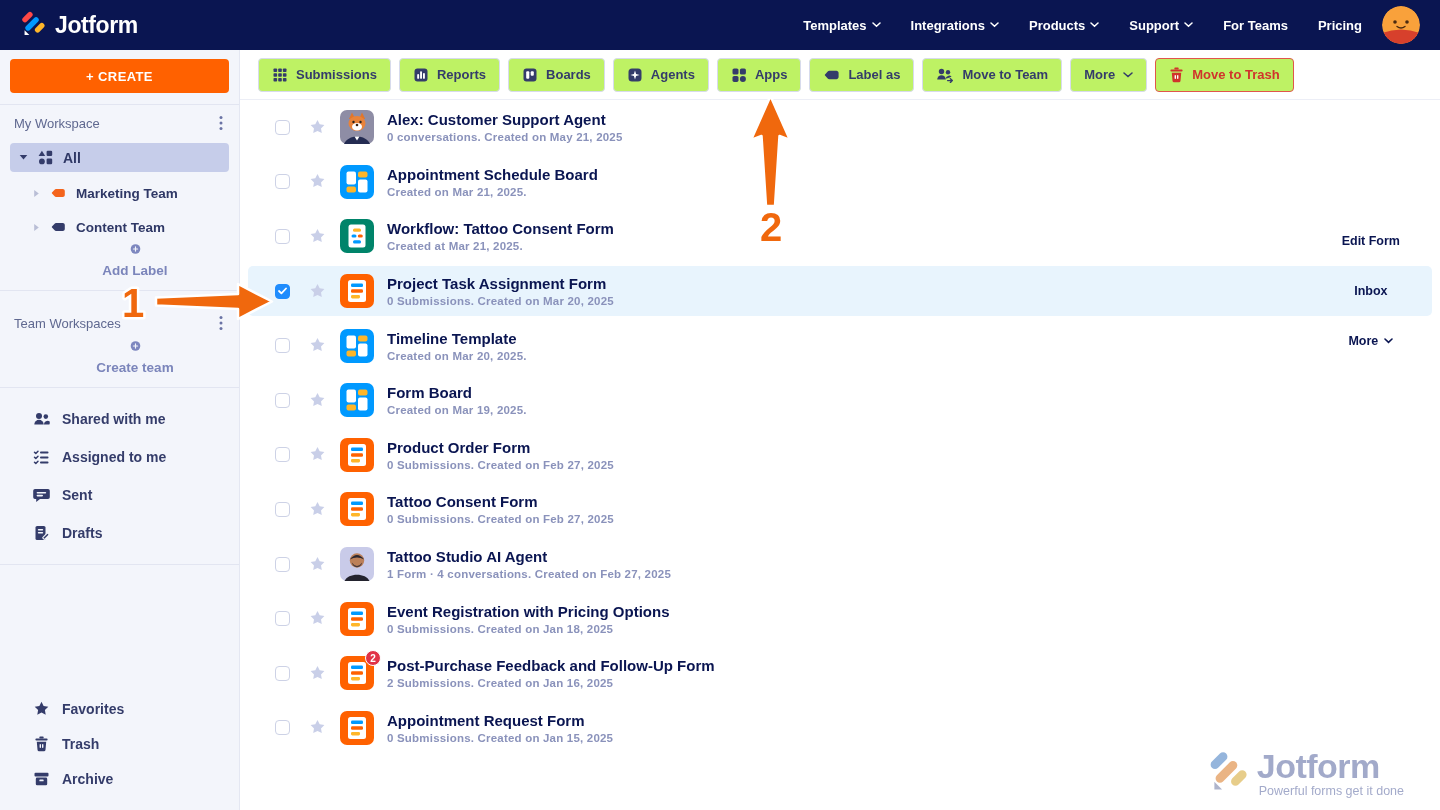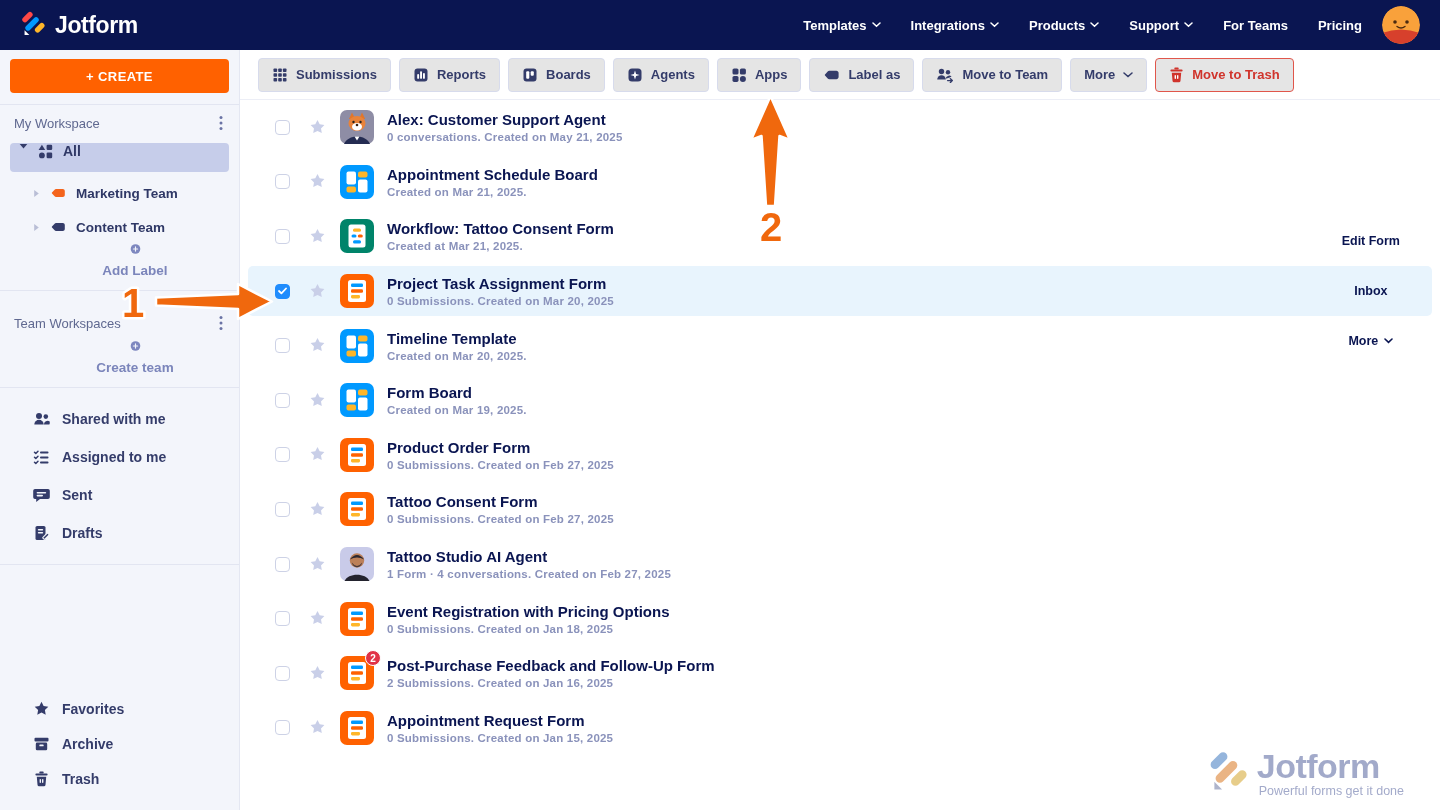--- a/index.html
+++ b/index.html
@@ -16,38 +16,38 @@
   .avatar { width:38px; height:38px; border-radius:50%; overflow:hidden; margin-left:20px; cursor:pointer; flex:none; }
 
   
   .sidebar { position:absolute; top:50px; left:0; width:240px; height:760px; background:#f3f5fb;
              border-right:1px solid #e4e7f2; display:flex; flex-direction:column; z-index:5; }
   .create-btn { margin:9px 10px 11px; height:34px; background:#ff6100; color:#fff; border:none; border-radius:4px;
                 font-family:inherit; font-size:13px; font-weight:bold; letter-spacing:.4px; cursor:pointer; }
   .sb-divider { height:1px; background:#e2e5f1; flex:none; }
   .sb-header { display:flex; align-items:center; justify-content:space-between; height:36px; padding:0 16px 0 14px;
                color:#5f6890; font-size:13px; }
-  .ws-all { margin:2px 10px 4px; height:29px; background:#c6cdea; border-radius:4px; display:flex; align-items:flex-start;
+  .ws-all { margin:2px 10px 4px; height:29px; background:#c6cdea; border-radius:4px; display:flex; align-items:center;
             padding:0 9px; gap:9px; font-size:14px; font-weight:600; color:#2f3866; cursor:pointer; }
   .ws-sub { height:34px; display:flex; align-items:center; padding-left:33px; gap:10px; font-size:13.5px;
             font-weight:600; color:#2f3866; cursor:pointer; }
   .sb-muted { height:34px; display:flex; align-items:center; padding-left:31px; gap:9px; color:#7b85bb;
               font-size:13.5px; font-weight:600; cursor:pointer;flex-direction:column; }
   .mb12 { margin-bottom:12px; } .mt14 { margin-top:14px; }
   .sb-links { padding:12px 0; }
   .sb-link { height:38px; display:flex; align-items:center; padding-left:33px; gap:12px; font-size:14px;
              font-weight:600; color:#343c6a; cursor:pointer; }
   .sb-bottom { padding-bottom:14px; }
   .sb-bottom .sb-link { height:35px; }
   .spacer { flex:1; }
 
   
   .main { position:absolute; left:240px; top:50px; width:1200px; height:760px; background:#fff; }
   .toolbar { height:50px; display:flex; align-items:center; gap:8px; padding:0 18px; border-bottom:1px solid #eceef6; }
-  .tb-btn { height:34px; display:inline-flex; align-items:center; gap:8px; padding:0 13px; background:#e5e5e5;
+  .tb-btn { height:34px; display:inline-flex; align-items:center; gap:8px; padding:0 13px; background:#bef264;
             border:1px solid #d7dbec; border-radius:4px; font-family:inherit; font-size:13px; font-weight:600;
             color:#343c6a; cursor:pointer; white-space:nowrap; }
   .tb-btn.danger { border-color:#e0564b; color:#d0342c; }
 
   
   .list { position:relative; }
   .row { height:54.6px; position:relative; display:flex; align-items:center; padding-left:35px; cursor:pointer; }
   .row.selected::before { content:""; position:absolute; left:8px; right:8px; top:2px; bottom:2px;
                           background:#e8f4fd; border-radius:5px; }
   .row > * { position:relative; z-index:1; }
@@ -271,35 +271,35 @@
 
   <div class="sb-links sb-bottom">
     <div class="sb-link">
       <svg width="17" height="16" viewBox="0 0 17 16">
           <path d="M8.5 0.8 L10.6 5 L15.3 5.7 L11.9 9 L12.7 13.7 L8.5 11.5 L4.3 13.7 L5.1 9 L1.7 5.7 L6.4 5 Z" fill="#343c6a"></path>
         </svg>
       <span>Favorites</span>
     </div>
     <div class="sb-link">
       <svg width="17" height="16" viewBox="0 0 17 16">
-          <rect x="1.5" y="1.8" width="14" height="3.6" rx="1" fill="#343c6a"></rect>
-          <rect x="2.8" y="6.6" width="11.4" height="7.6" rx="1.3" fill="#343c6a"></rect>
-          <rect x="6.3" y="8.6" width="4.4" height="1.7" rx="0.85" fill="#f3f5fb"></rect>
-        </svg>
-      <span>Archive</span>
-    </div>
-    <div class="sb-link">
-      <svg width="17" height="16" viewBox="0 0 17 16">
           <rect x="6.3" y="0.6" width="4.4" height="1.8" rx="0.9" fill="#343c6a"></rect>
           <rect x="2.4" y="2.6" width="12.2" height="2" rx="1" fill="#343c6a"></rect>
           <path d="M3.8 5.8 h9.4 l-0.7 8 a1.6 1.6 0 0 1 -1.6 1.5 H6.1 a1.6 1.6 0 0 1 -1.6 -1.5 Z" fill="#343c6a"></path>
           <rect x="6.6" y="8" width="1.4" height="4" rx="0.7" fill="#f3f5fb"></rect>
           <rect x="9" y="8" width="1.4" height="4" rx="0.7" fill="#f3f5fb"></rect>
         </svg>
       <span>Trash</span>
+    </div>
+    <div class="sb-link">
+      <svg width="17" height="16" viewBox="0 0 17 16">
+          <rect x="1.5" y="1.8" width="14" height="3.6" rx="1" fill="#343c6a"></rect>
+          <rect x="2.8" y="6.6" width="11.4" height="7.6" rx="1.3" fill="#343c6a"></rect>
+          <rect x="6.3" y="8.6" width="4.4" height="1.7" rx="0.85" fill="#f3f5fb"></rect>
+        </svg>
+      <span>Archive</span>
     </div>
   </div>
 </div>
 
 <div class="main">
   <div class="toolbar">
     <button class="tb-btn">
       <svg width="16" height="16" viewBox="0 0 16 16">
           <g fill="#343c6a">
             <rect x="1.5" y="1.5" width="3.6" height="3.6" rx="0.8"></rect>

